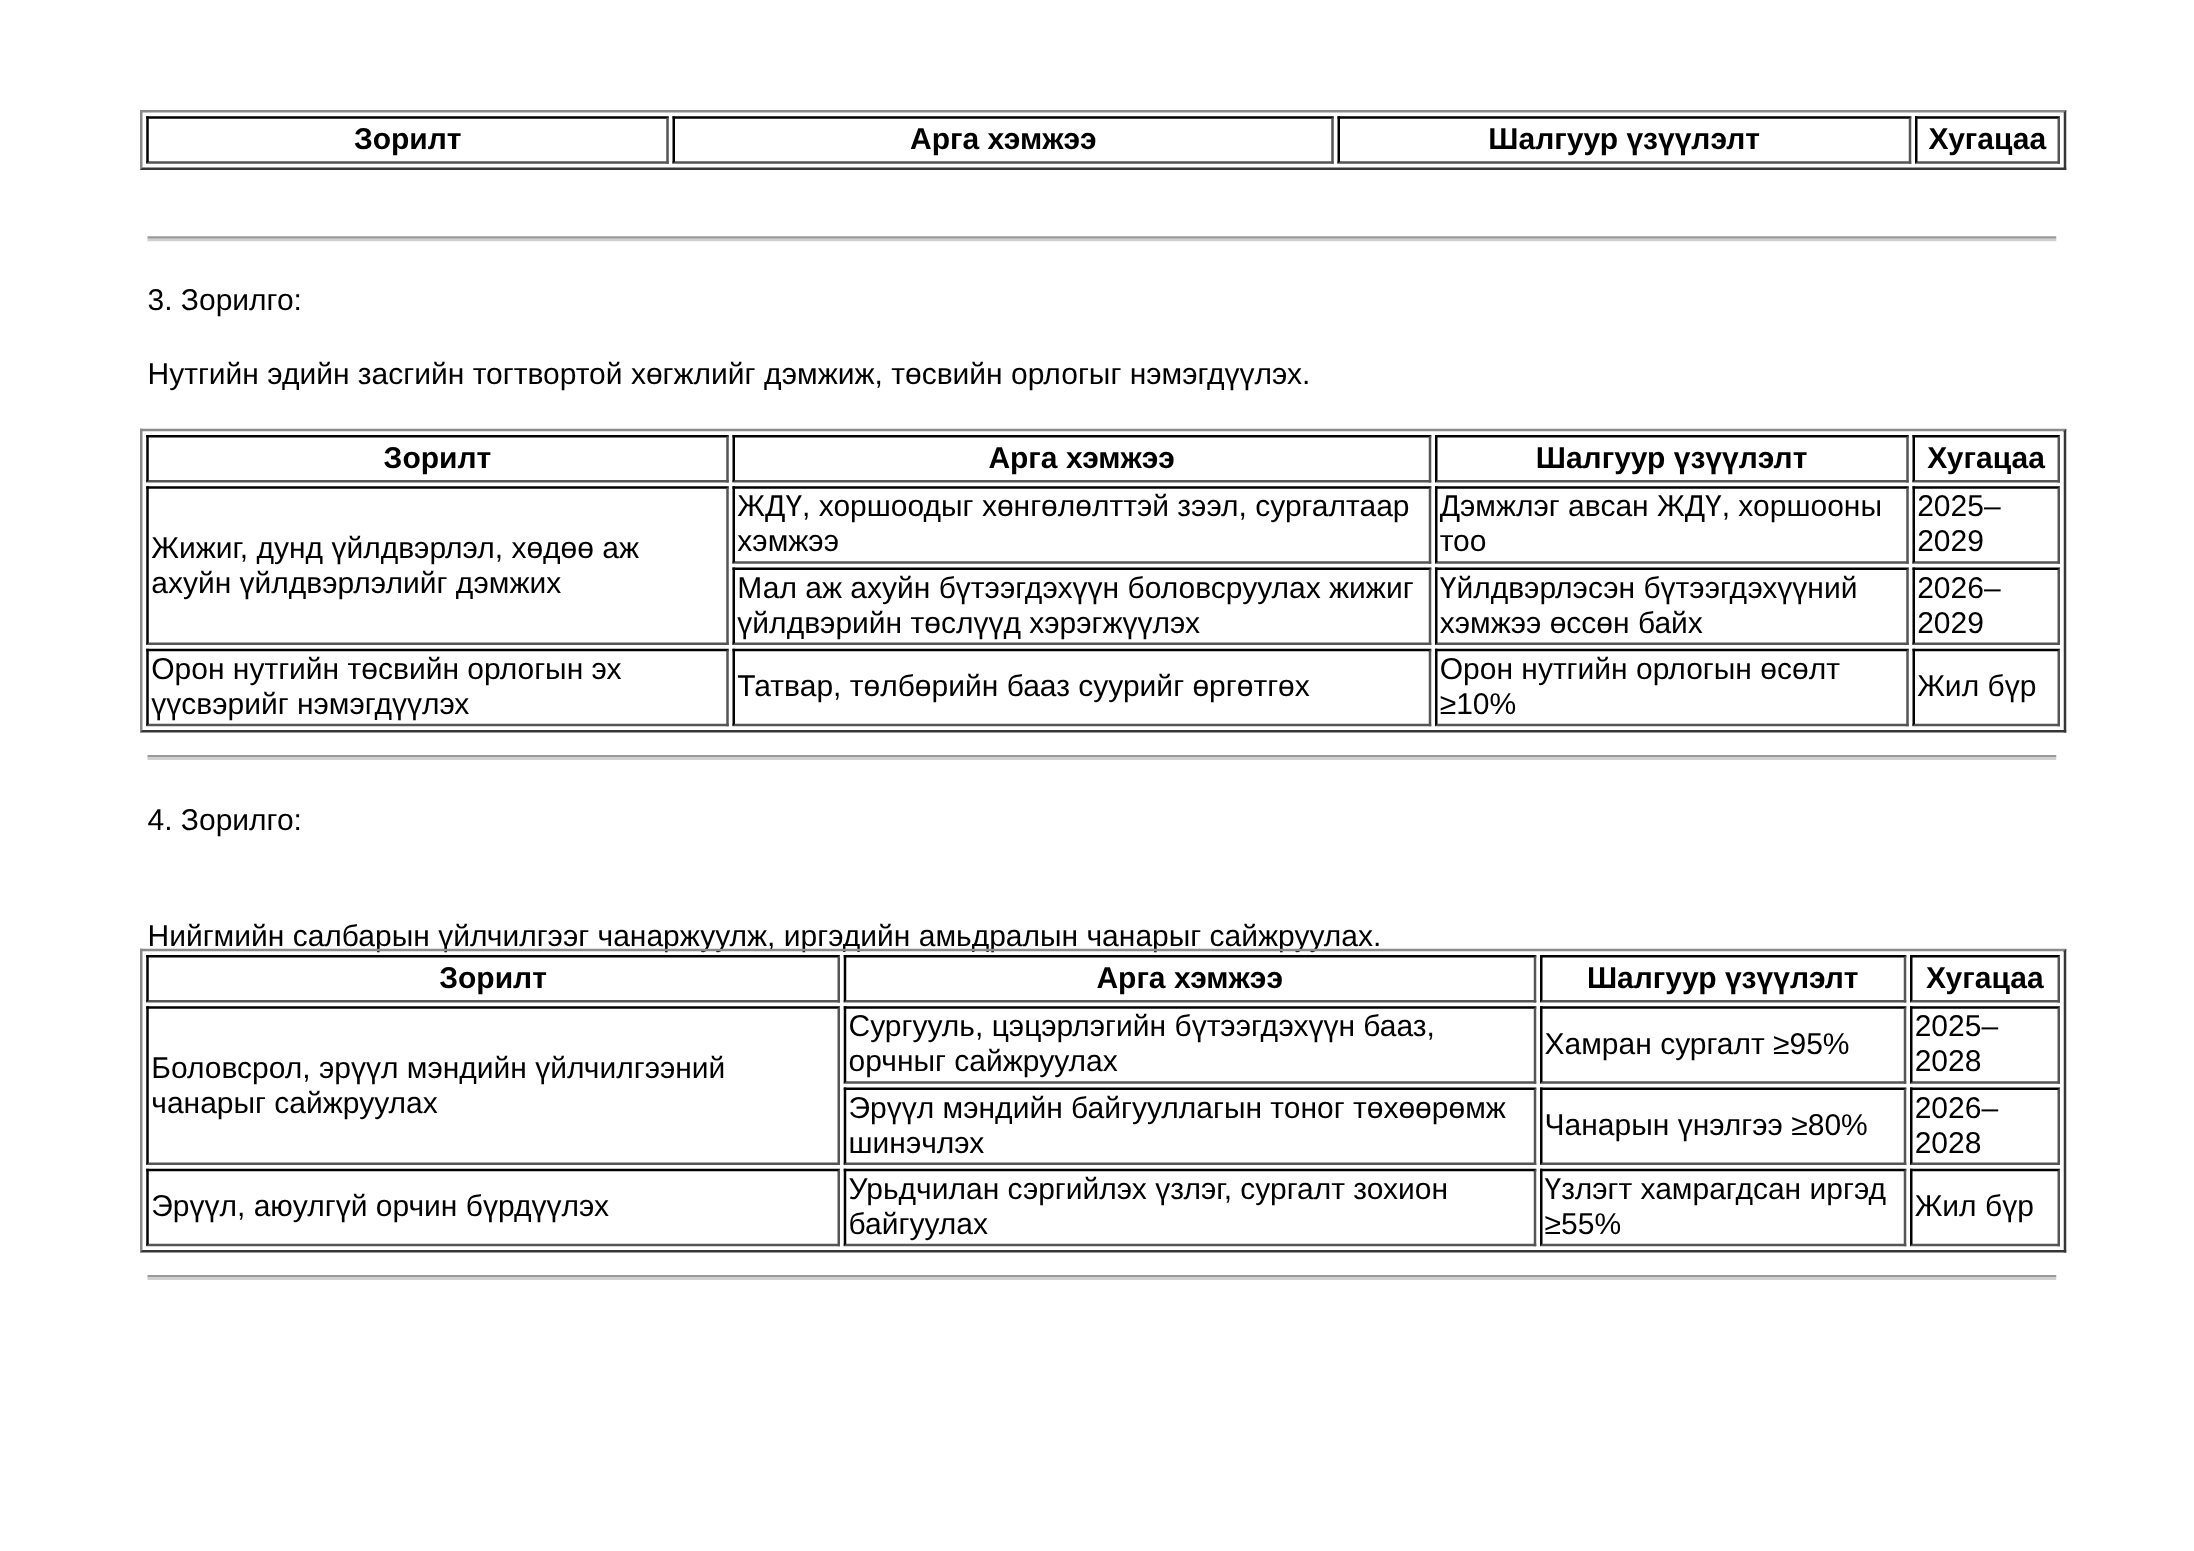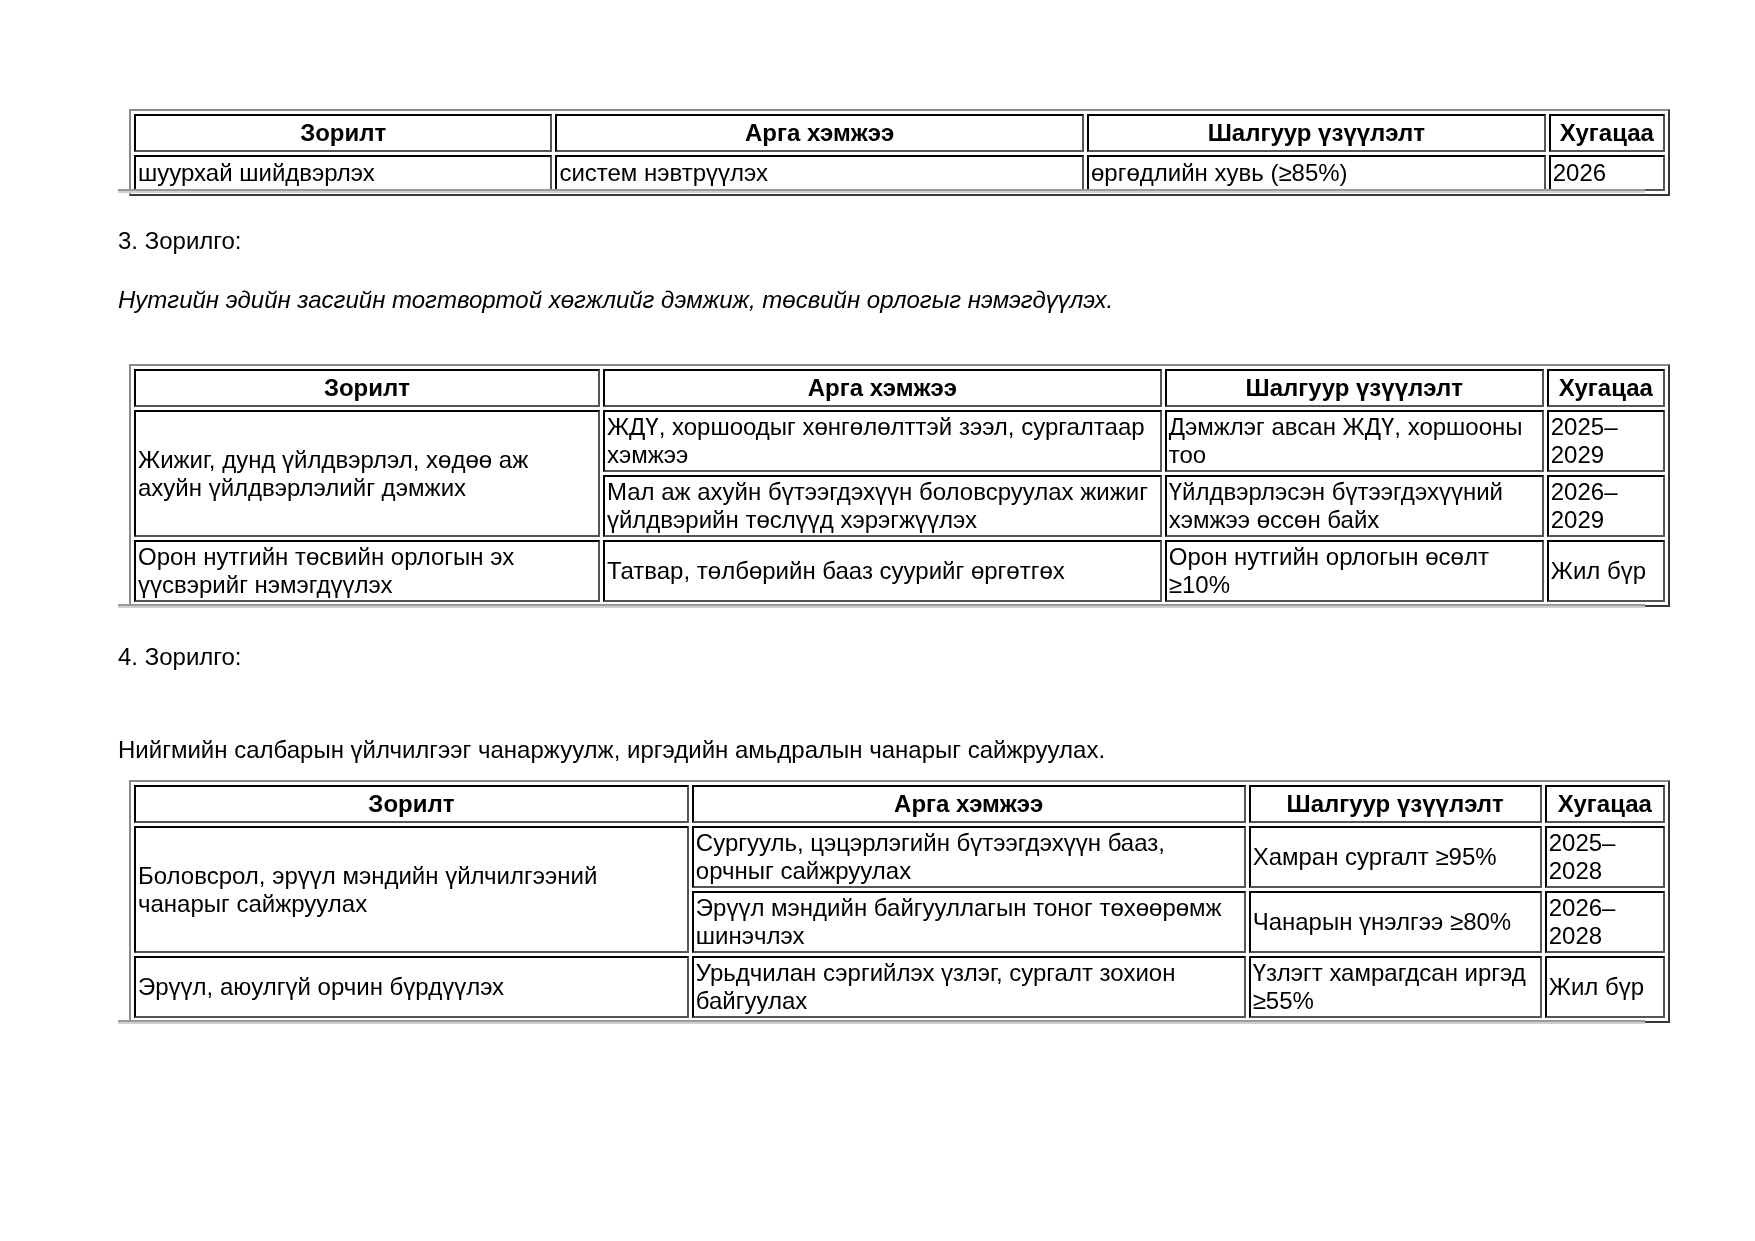--- a/index.html
+++ b/index.html
@@ -1,24 +1,23 @@
 <!DOCTYPE html>
 <html><head>
 <meta charset="utf-8">
 <style>
   html, body { margin: 0; padding: 0; background: #ffffff; }
   body {
     width: 1755px; height: 1241px; position: relative; overflow: hidden;
     font-family: "Liberation Sans", sans-serif; color: #000; font-size: 24px;
   }
   table.plan {
-    position: absolute; left: 129px; width: 1541px;
+    position: absolute; left: 112px; width: 1541px;
     border: 2px outset #8a8a8a; border-spacing: 3px; border-collapse: separate;
     table-layout: fixed;
-    margin-top: 21px;
   }
   table.plan th, table.plan td {
     border: 2px inset #555; padding: 0 2px; line-height: 28px; vertical-align: middle;
     font-size: 24px;
   }
   table.plan th { font-weight: bold; text-align: center; height: 34px; }
   table.plan td { text-align: left; }
   hr.sep {
     position: absolute; left: 118px; width: 1527px; margin: 0;
     border: 0; border-top: 2px solid #9a9a9a; border-bottom: 2px solid #d0d0d0; height: 0;
@@ -36,33 +35,27 @@
       <col style="width:454px">
       <col style="width:115px">
     </colgroup>
   <tbody>
       <tr>
     <th>Зорилт</th>
     <th>Арга хэмжээ</th>
     <th>Шалгуур үзүүлэлт</th>
     <th>Хугацаа</th>
   </tr>
-  <tr>
-    <td style="height:32px">шуурхай шийдвэрлэх</td>
-    <td>систем нэвтрүүлэх</td>
-    <td>өргөдлийн хувь (≥85%)</td>
-    <td>2026</td>
-  </tr>
 </tbody>
   </table>
 
 <hr class="sep" style="top:189px;">
 
 <div class="goal-head" style="top:227px;">3. Зорилго:</div>
-<div class="goal-text" style="top:286px;font-style:italic;">Нутгийн эдийн засгийн тогтвортой хөгжлийг дэмжиж, төсвийн орлогыг нэмэгдүүлэх.</div>
+<div class="goal-text" style="top:286px;">Нутгийн эдийн засгийн тогтвортой хөгжлийг дэмжиж, төсвийн орлогыг нэмэгдүүлэх.</div>
 
 <table class="plan" style="top:343px;">
   <colgroup>
       <col style="width:461px">
       <col style="width:553px">
       <col style="width:375px">
       <col style="width:117px">
     </colgroup>
   <tbody>
       <tr>

